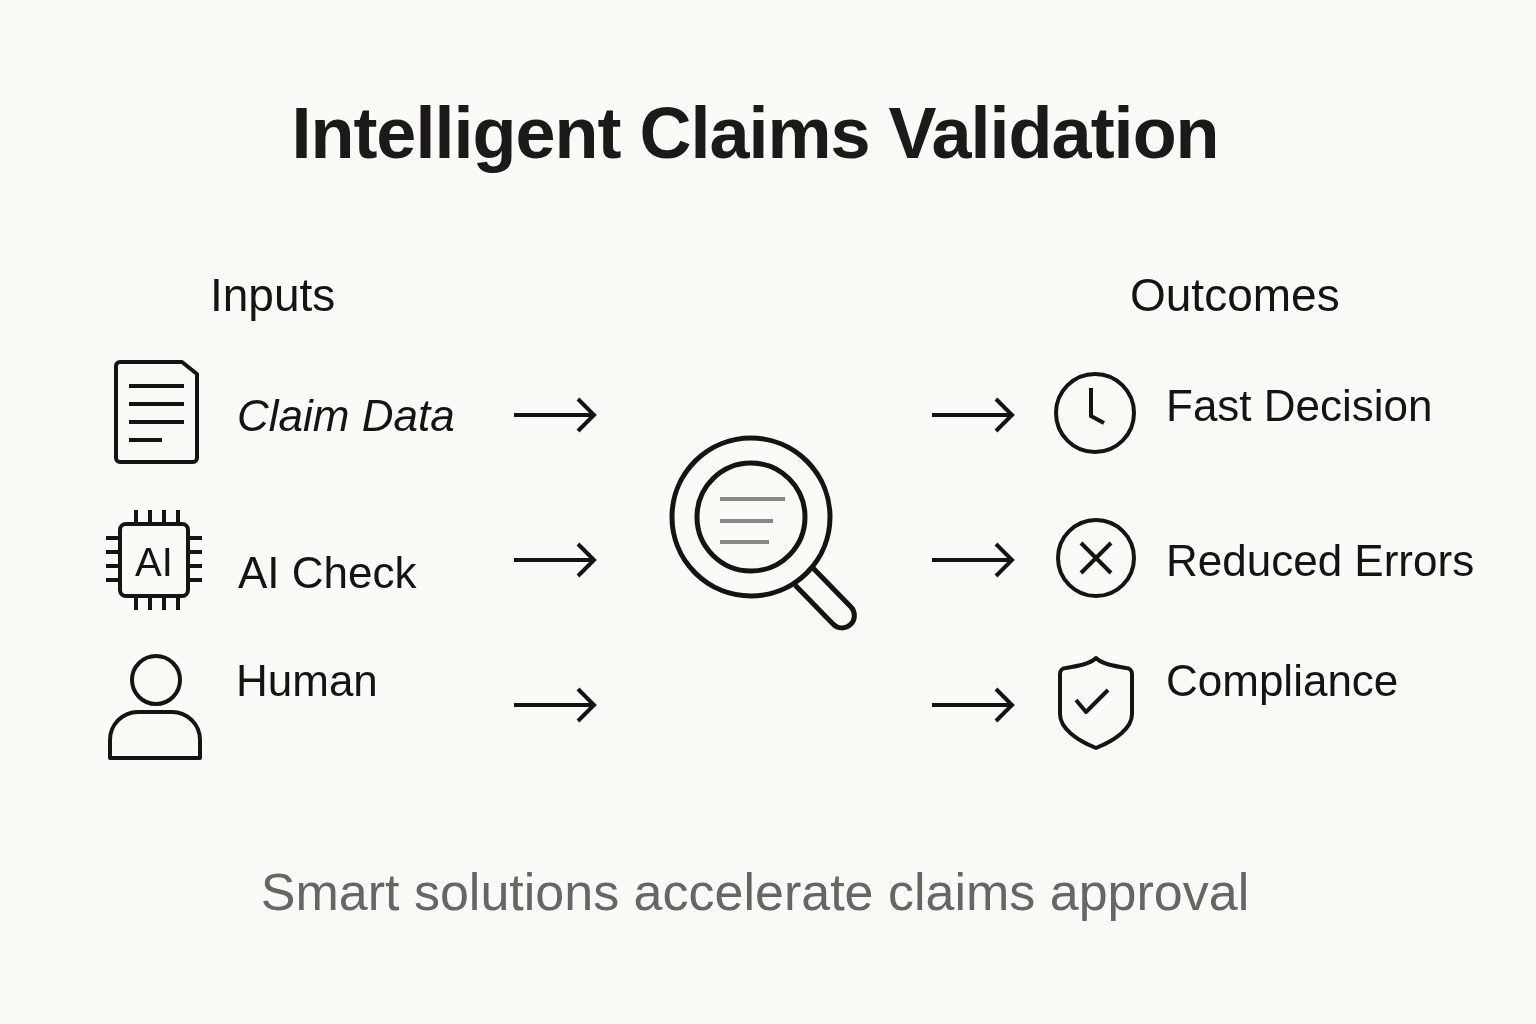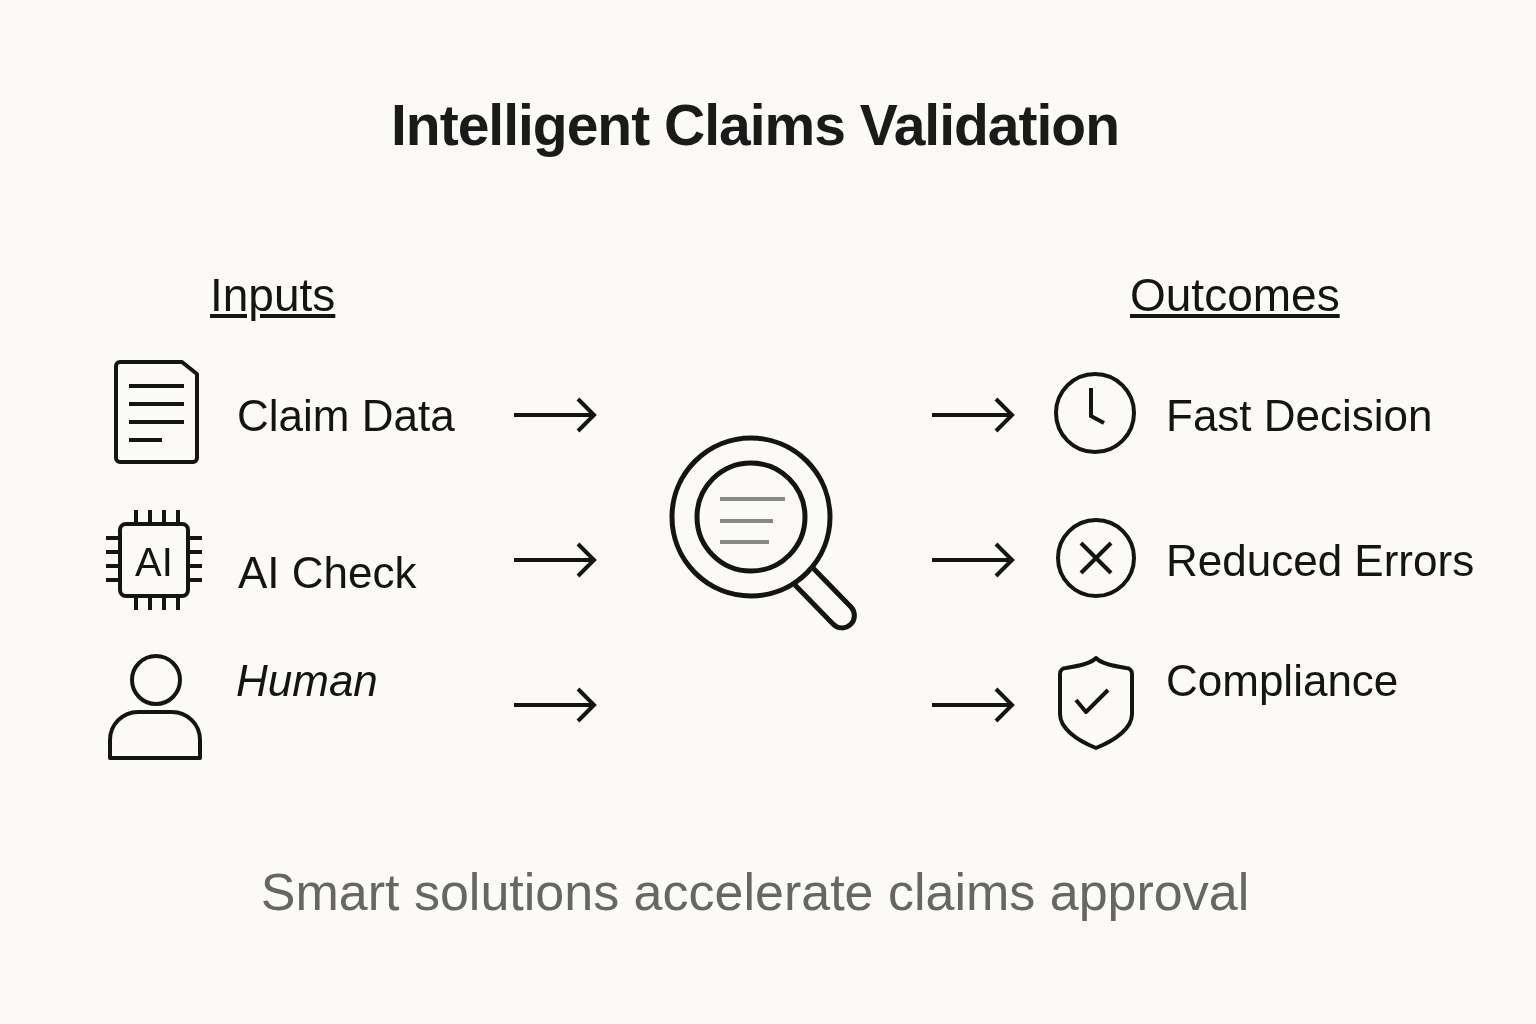--- a/index.html
+++ b/index.html
@@ -5,27 +5,26 @@
   html, body { margin: 0; padding: 0; }
   body {
     width: 1536px; height: 1024px; overflow: hidden;
     background: #fbfaf7;
     font-family: "Liberation Sans", "DejaVu Sans", sans-serif;
     color: #141414;
     position: relative;
   }
   .title {
     position: absolute; left: 0; width: 1510px; top: 92px;
-    text-align: center; font-size: 57px; font-weight: bold; letter-spacing: -1px;
+    text-align: center; font-size: 72px; font-weight: bold; letter-spacing: -1px;
     color: #1a1a1a;
   }
   .section-label {
     position: absolute; font-size: 46px; font-weight: normal; top: 268px;
     color: #141414;
-    text-decoration: underline;
   }
   .icon { position: absolute; }
   .label {
     position: absolute; font-size: 44px; line-height: 57px; color: #141414;
   }
   .arrow { position: absolute; }
   .footer {
     position: absolute; left: 0; width: 1510px; top: 862px;
     text-align: center; font-size: 52px; color: #666666;
   }
@@ -38,21 +37,21 @@
 <div class="section-label" style="left:210px;">Inputs</div>
 <div class="section-label" style="left:1107px;margin-left:23px;">Outcomes</div>
 
 <svg class="icon" style="left:110px;top:358px;" width="94" height="110" viewBox="0 0 94 110">
   <path d="M10 4 H72 L87 16 V100 a4 4 0 0 1 -4 4 H10 a4 4 0 0 1 -4 -4 V8 a4 4 0 0 1 4 -4 Z" fill="none" stroke="#141414" stroke-width="4" stroke-linejoin="round"></path>
   <line x1="19" y1="28" x2="74" y2="28" stroke="#141414" stroke-width="4"></line>
   <line x1="19" y1="46" x2="74" y2="46" stroke="#141414" stroke-width="4"></line>
   <line x1="19" y1="64" x2="74" y2="64" stroke="#141414" stroke-width="4"></line>
   <line x1="19" y1="82" x2="52" y2="82" stroke="#141414" stroke-width="4"></line>
 </svg>
-<div class="label" style="left:237px;top:387px;">Claim Data</div>
+<div class="label" style="left:237px;top:387px;font-style:italic;">Claim Data</div>
 
 <svg class="icon" style="left:104px;top:508px;" width="100" height="104" viewBox="0 0 100 104">
   <rect x="16" y="16" width="68" height="72" rx="6" fill="none" stroke="#141414" stroke-width="4"></rect>
   <g stroke="#141414" stroke-width="4">
     <line x1="32" y1="2" x2="32" y2="16"></line>
       <line x1="46" y1="2" x2="46" y2="16"></line>
       <line x1="60" y1="2" x2="60" y2="16"></line>
       <line x1="74" y1="2" x2="74" y2="16"></line>
     <line x1="32" y1="88" x2="32" y2="102"></line>
       <line x1="46" y1="88" x2="46" y2="102"></line>
@@ -68,21 +67,21 @@
       <line x1="84" y1="72" x2="98" y2="72"></line>
   </g>
   <text x="50" y="68" text-anchor="middle" font-family="Liberation Sans, sans-serif" font-size="40" fill="#141414">AI</text>
 </svg>
 <div class="label" style="left:238px;top:544px;">AI Check</div>
 
 <svg class="icon" style="left:106px;top:652px;" width="98" height="110" viewBox="0 0 98 110">
   <circle cx="50" cy="28" r="24" fill="none" stroke="#141414" stroke-width="4"></circle>
   <path d="M4 106 V88 a28 28 0 0 1 28 -28 H66 a28 28 0 0 1 28 28 V106 Z" fill="none" stroke="#141414" stroke-width="4" stroke-linejoin="round"></path>
 </svg>
-<div class="label" style="left:236px;top:652px;font-style:italic;">
+<div class="label" style="left:236px;top:652px;">
   <div>Human</div>
 </div>
 
 <svg class="arrow" style="left:512px;top:397px;" width="88" height="36" viewBox="0 0 88 36">
   <line x1="2" y1="18" x2="82" y2="18" stroke="#141414" stroke-width="4"></line>
   <polyline points="66,2 82,18 66,34" fill="none" stroke="#141414" stroke-width="4"></polyline>
 </svg>
 <svg class="arrow" style="left:512px;top:542px;" width="88" height="36" viewBox="0 0 88 36">
   <line x1="2" y1="18" x2="82" y2="18" stroke="#141414" stroke-width="4"></line>
   <polyline points="66,2 82,18 66,34" fill="none" stroke="#141414" stroke-width="4"></polyline>
@@ -111,21 +110,21 @@
 </svg>
 <svg class="arrow" style="left:930px;top:687px;" width="88" height="36" viewBox="0 0 88 36">
   <line x1="2" y1="18" x2="82" y2="18" stroke="#141414" stroke-width="4"></line>
   <polyline points="66,2 82,18 66,34" fill="none" stroke="#141414" stroke-width="4"></polyline>
 </svg>
 
 <svg class="icon" style="left:1052px;top:370px;" width="86" height="86" viewBox="0 0 86 86">
   <circle cx="43" cy="43" r="39" fill="none" stroke="#141414" stroke-width="4"></circle>
   <polyline points="39,18 39,46 52,53" fill="none" stroke="#141414" stroke-width="4"></polyline>
 </svg>
-<div class="label" style="left:1166px;top:387px;text-align:right;">Fast Decision</div>
+<div class="label" style="left:1166px;top:377px;text-align:right;">Fast Decision</div>
 
 <svg class="icon" style="left:1054px;top:516px;" width="84" height="84" viewBox="0 0 84 84">
   <circle cx="42" cy="42" r="38" fill="none" stroke="#141414" stroke-width="4"></circle>
   <line x1="27" y1="27" x2="57" y2="57" stroke="#141414" stroke-width="4"></line>
   <line x1="57" y1="27" x2="27" y2="57" stroke="#141414" stroke-width="4"></line>
 </svg>
 <div class="label" style="left:1166px;top:532px;">Reduced Errors</div>
 
 <svg class="icon" style="left:1056px;top:654px;" width="80" height="98" viewBox="0 0 80 98">
   <path d="M40 4 C34 10 22 12 10 14 a6 6 0 0 0 -6 6 V60 C4 74 20 86 40 94 C60 86 76 74 76 60 V20 a6 6 0 0 0 -6 -6 C58 12 46 10 40 4 Z" fill="none" stroke="#141414" stroke-width="4" stroke-linejoin="round"></path>

